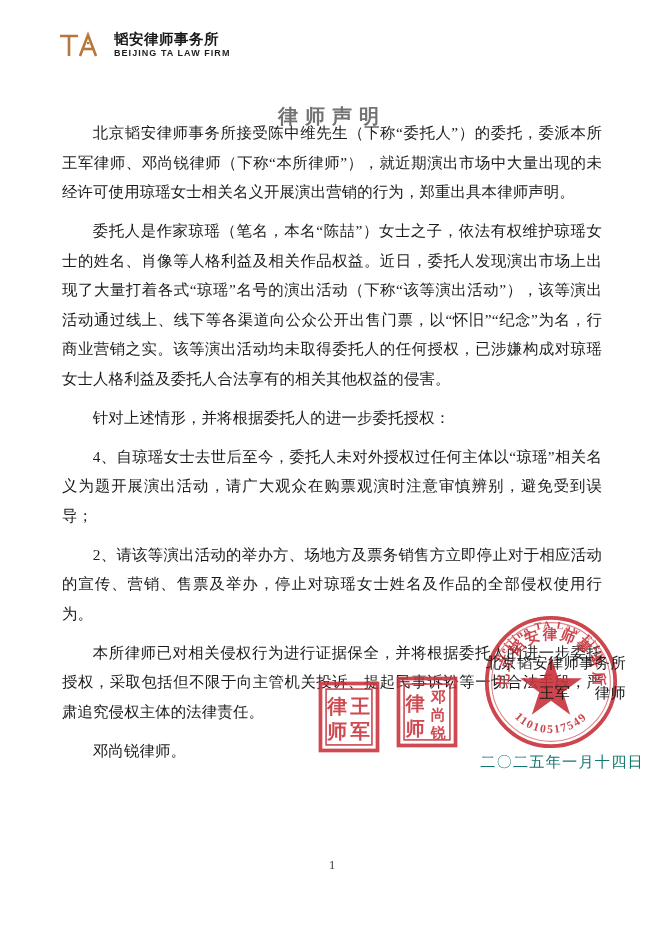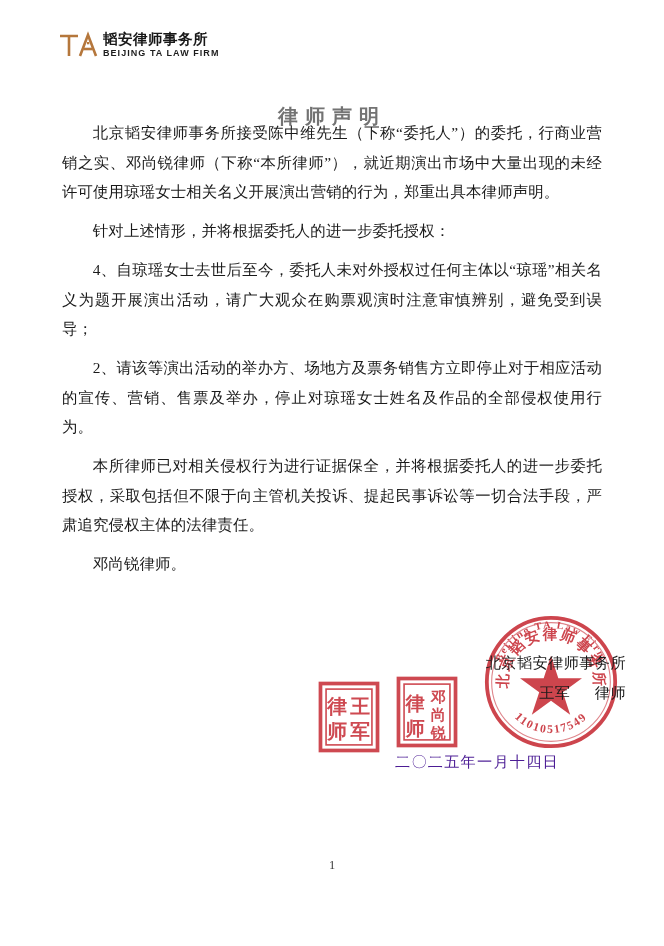--- a/index.html
+++ b/index.html
@@ -21,21 +21,21 @@
     box-sizing: border-box;
   }
 
   
   .letterhead {
     position: absolute;
     left: 58px;
     top: 30px;
     display: flex;
     align-items: center;
-    gap: 3px;
+    gap: 14px;
   }
   .logo-mark {
     width: 42px;
     height: 30px;
     flex: 0 0 auto;
   }
   .logo-text {
     display: flex;
     flex-direction: column;
     justify-content: center;
@@ -108,27 +108,27 @@
   .sig-line {
     white-space: nowrap;
     letter-spacing: 0.4px;
   }
   .sig-name-gap {
     display: inline-block;
     width: 16px;
   }
   .date-line {
     position: absolute;
-    right: 37px;
+    right: 20px;
     top: 752px;
     width: 300px;
-    text-align: center;
+    text-align: right;
     font-size: 15.2px;
     letter-spacing: 1.2px;
-    color: #4c1d95;
+    color: #0f766e;
     white-space: nowrap;
     z-index: 3;
   }
 
   
   .seal-round {
     position: absolute;
     left: 482px;
     top: 613px;
     width: 138px;
@@ -186,21 +186,22 @@
     </span>
     <span class="logo-text">
       <span class="logo-cn">韬安律师事务所</span>
       <span class="logo-en">BEIJING TA LAW FIRM</span>
     </span>
   </div>
 
   <div class="doc-title">律师声明</div>
 
   <div class="body-copy">
-    <p class="para">北京韬安律师事务所接受陈中维先生（下称“委托人”）的委托，行商业营销之实、邓尚锐律师（下称“本所律师”），就近期演出市场中大量出现的未经许可使用琼瑶女士相关名义开展演出营销的行为，郑重出具本律师声明。</p>
+    <p class="para">北京韬安律师事务所接受陈中维先生（下称“委托人”）的委托，委派本所王军律师、邓尚锐律师（下称“本所律师”），就近期演出市场中大量出现的未经许可使用琼瑶女士相关名义开展演出营销的行为，郑重出具本律师声明。</p>
+    <p class="para">委托人是作家琼瑶（笔名，本名“陈喆”）女士之子，依法有权维护琼瑶女士的姓名、肖像等人格利益及相关作品权益。近日，委托人发现演出市场上出现了大量打着各式“琼瑶”名号的演出活动（下称“该等演出活动”），该等演出活动通过线上、线下等各渠道向公众公开出售门票，以“怀旧”“纪念”为名，行商业营销之实。该等演出活动均未取得委托人的任何授权，已涉嫌构成对琼瑶女士人格利益及委托人合法享有的相关其他权益的侵害。</p>
     <p class="para">针对上述情形，并将根据委托人的进一步委托授权：</p>
     <p class="para">4、自琼瑶女士去世后至今，委托人未对外授权过任何主体以“琼瑶”相关名义为题开展演出活动，请广大观众在购票观演时注意审慎辨别，避免受到误导；</p>
     <p class="para">2、请该等演出活动的举办方、场地方及票务销售方立即停止对于相应活动的宣传、营销、售票及举办，停止对琼瑶女士姓名及作品的全部侵权使用行为。</p>
     <p class="para">本所律师已对相关侵权行为进行证据保全，并将根据委托人的进一步委托授权，采取包括但不限于向主管机关投诉、提起民事诉讼等一切合法手段，严肃追究侵权主体的法律责任。</p>
     <p class="para">邓尚锐律师。</p>
   </div>
 
   <div class="seal-round">
     <svg viewBox="0 0 200 200" width="138" height="138" aria-hidden="true">
       <defs>

